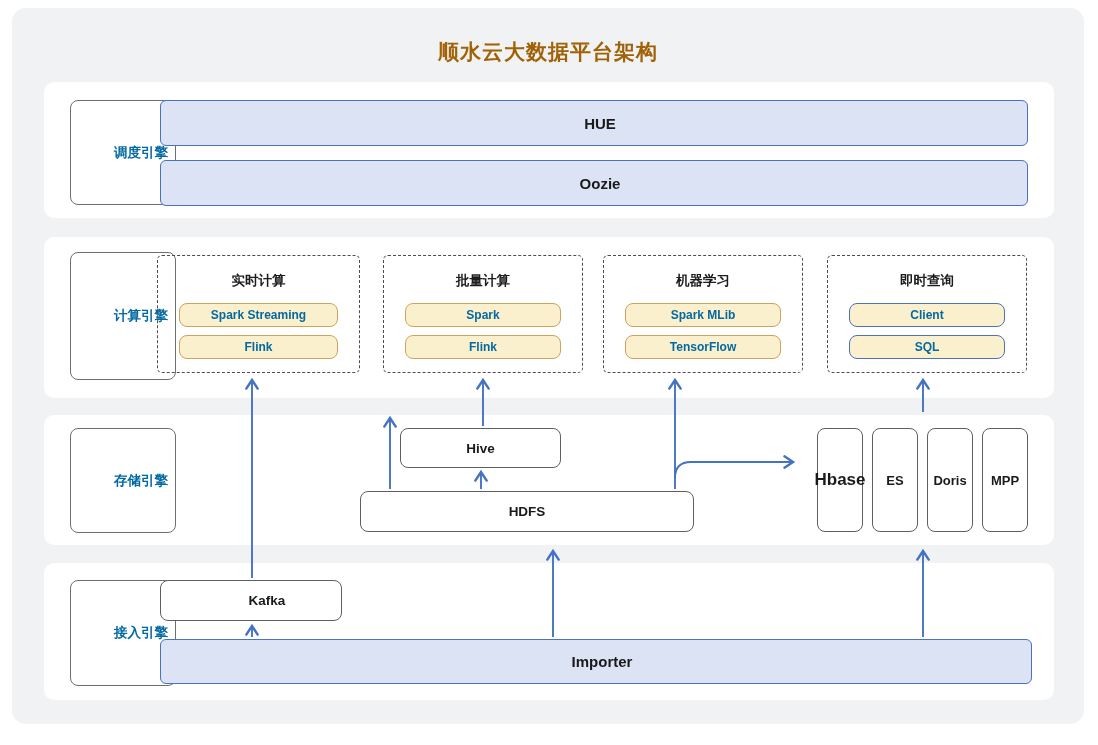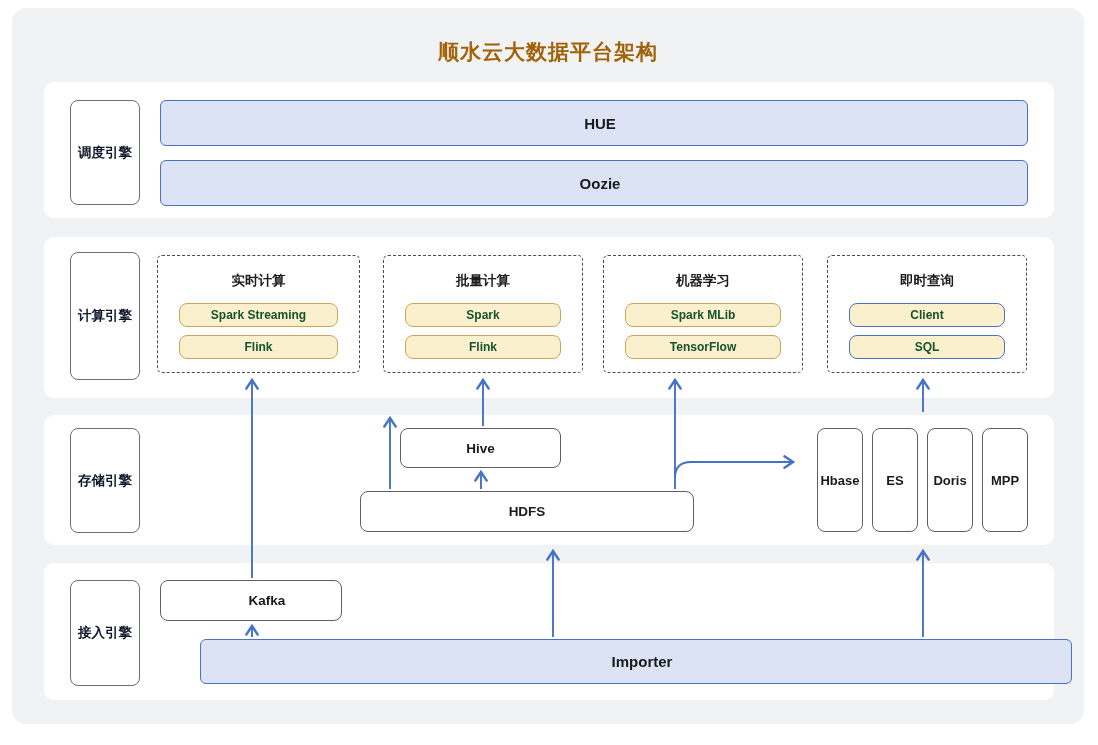--- a/index.html
+++ b/index.html
@@ -2,30 +2,30 @@
 <html><head>
 <meta charset="utf-8">
 <style>
   html,body{margin:0;padding:0;background:#ffffff;}
   body{font-family:"Liberation Sans","DejaVu Sans",sans-serif;color:#1b1b1b;}
   .canvas{position:relative;width:1098px;height:745px;background:#ffffff;overflow:hidden;}
   .frame{position:absolute;left:12px;top:8px;width:1072px;height:716px;background:#f1f2f4;border-radius:14px;}
   .title{position:absolute;left:0;top:30px;width:100%;text-align:center;font-size:21px;font-weight:bold;color:#a16207;letter-spacing:1px;}
   .panel{position:absolute;left:32px;width:1010px;background:#ffffff;border-radius:10px;}
   .label-box{position:absolute;width:68px;background:#ffffff;border:1.5px solid #6e6e6e;border-radius:8px;
-             display:flex;align-items:center;justify-content:center;font-size:13.5px;font-weight:bold;color:#0f172a;}
+             display:flex;align-items:center;justify-content:center;font-size:13.5px;font-weight:bold;color:#0369a1;padding-left:36px;}
   .bar-blue{position:absolute;background:#dbe3f5;border:1.8px solid #4a72c0;border-radius:6px;
             display:flex;align-items:center;justify-content:center;font-size:15px;font-weight:bold;color:#1a1a1a;box-sizing:border-box;padding-left:12px;}
   .box-white{position:absolute;background:#ffffff;border:1.5px solid #5f5f5f;border-radius:8px;
              display:flex;align-items:center;justify-content:center;font-size:13.5px;font-weight:bold;color:#1a1a1a;box-sizing:border-box;}
   .dash-group{position:absolute;border:1.6px dashed #4c4c4c;border-radius:5px;box-sizing:border-box;
               display:flex;flex-direction:column;align-items:center;padding:13px 21px 13px 21px;}
   .dash-group .g-title{font-size:13.5px;font-weight:bold;color:#1c1c1c;margin:3px 0 13px 0;}
   .chip{width:100%;height:27px;border-radius:8px;background:#fbf0cd;border:1.5px solid #cfa45a;
-        display:flex;align-items:center;justify-content:center;font-size:12px;font-weight:bold;color:#14532d;box-sizing:border-box;margin-bottom:8px;}
+        display:flex;align-items:center;justify-content:center;font-size:12px;font-weight:bold;color:#0369a1;box-sizing:border-box;margin-bottom:8px;}
   .chip:last-child{margin-bottom:0;}
   .chip.blue-border{border:1.6px solid #4a72c0;}
   .arrows{position:absolute;left:0;top:0;width:1098px;height:745px;pointer-events:none;}
 </style>
 </head>
 <body>
 
 <div class="canvas">
   <div class="frame">
     <div class="title">顺水云大数据平台架构</div>
@@ -67,32 +67,32 @@
         <div class="chip blue-border">SQL</div>
       </div>
     </section>
 
     <section class="panel" style="top:407px;height:130px;">
       <div class="label-box" style="left:26px;top:13px;height:103px;">
         <span>存储引擎</span>
       </div>
       <div class="box-white" style="left:356px;top:13px;width:161px;height:40px;">Hive</div>
       <div class="box-white" style="left:316px;top:76px;width:334px;height:41px;">HDFS</div>
-      <div class="box-white" style="left:773px;top:13px;width:46px;height:104px;font-size:13px;">Hbase</div>
+      <div class="box-white" style="left:773px;top:13px;width:46px;height:104px;font-size:17px;">Hbase</div>
       <div class="box-white" style="left:828px;top:13px;width:46px;height:104px;font-size:13px;">ES</div>
       <div class="box-white" style="left:883px;top:13px;width:46px;height:104px;font-size:13px;">Doris</div>
       <div class="box-white" style="left:938px;top:13px;width:46px;height:104px;font-size:13px;">MPP</div>
     </section>
 
     <section class="panel" style="top:555px;height:137px;">
       <div class="label-box" style="left:26px;top:17px;height:104px;">
         <span>接入引擎</span>
       </div>
       <div class="box-white" style="left:116px;top:17px;width:182px;height:41px;padding-left:32px;">Kafka</div>
-      <div class="bar-blue" style="left:116px;top:76px;width:872px;height:45px;margin-left:40px;">Importer</div>
+      <div class="bar-blue" style="left:116px;top:76px;width:872px;height:45px;">Importer</div>
     </section>
   </div>
 
   <svg class="arrows" viewBox="0 0 1098 745">
     <defs>
       <marker id="ah" viewBox="0 0 10 10" refX="7.5" refY="5" markerWidth="7.5" markerHeight="7.5" orient="auto-start-reverse">
         <path d="M1.5,1 L7.5,5 L1.5,9" fill="none" stroke="#4472c4" stroke-width="1.7" stroke-linecap="round"></path>
       </marker>
     </defs>
     <g stroke="#4472c4" stroke-width="1.9" fill="none">

